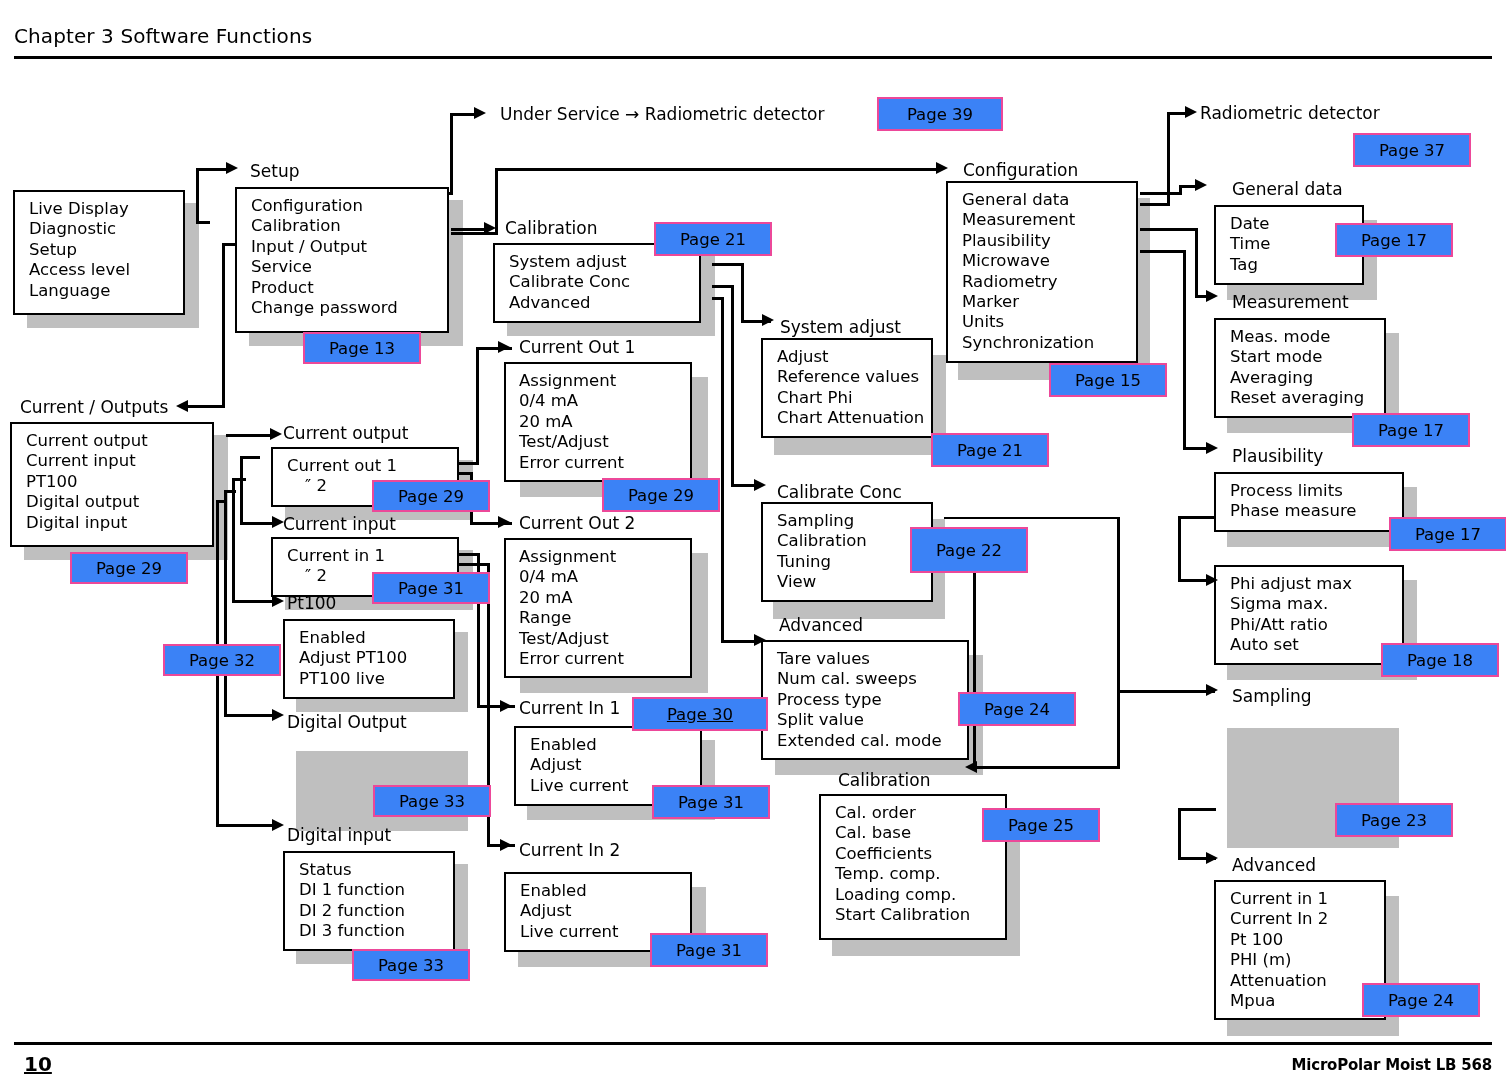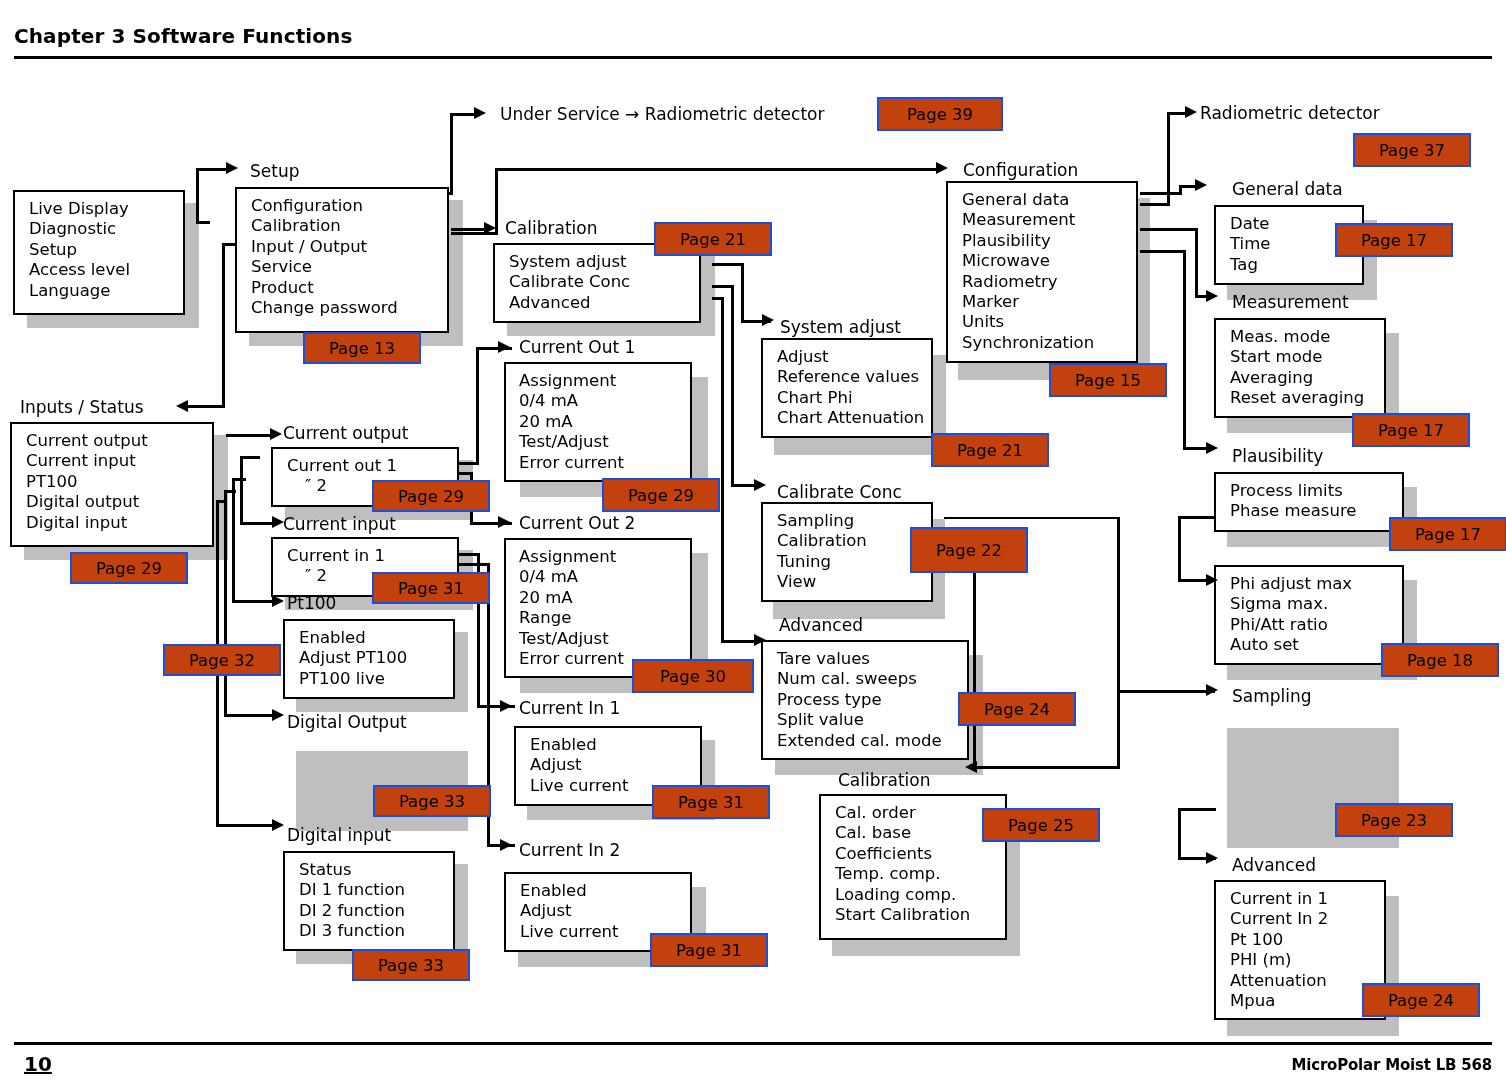--- a/index.html
+++ b/index.html
@@ -2,21 +2,21 @@
 <html><head>
 <meta charset="utf-8">
 <style>
   html,body{margin:0;padding:0;background:#fff;}
   body{width:1506px;height:1082px;position:relative;
        font-family:"DejaVu Sans","Liberation Sans",sans-serif;
        -webkit-font-smoothing:antialiased;}
   #stage{position:absolute;left:0;top:0;width:1506px;height:1082px;overflow:hidden;}
 
   
-  .chap-title{position:absolute;left:14px;top:24px;font-size:20px;font-weight:bold;
+  .chap-title{position:absolute;left:14px;top:24px;font-size:20px;font-weight:normal;
               letter-spacing:.1px;color:#000;white-space:nowrap;}
   .hdr-rule{position:absolute;left:14px;top:56px;width:1478px;height:3px;background:#000;}
   .logo{position:absolute;left:1178px;top:4px;width:310px;height:50px;}
   .logo .word{position:absolute;left:52px;top:2px;font-size:33px;font-weight:bold;
               font-style:italic;letter-spacing:1px;font-family:"DejaVu Sans","Liberation Sans",sans-serif;}
   .logo .sub{position:absolute;left:118px;top:35px;font-size:11px;font-weight:bold;
              letter-spacing:7.2px;}
   .logo .swoosh{position:absolute;left:0px;top:0px;width:78px;height:46px;
      border:6px solid #000;border-radius:50%;border-right-color:transparent;
      transform:rotate(-18deg);}
@@ -28,21 +28,21 @@
   .ftr-page{position:absolute;left:24px;top:1052px;font-size:20px;font-weight:bold;text-decoration:underline;}
   .ftr-doc{position:absolute;right:14px;top:1056px;font-size:15px;font-weight:bold;
            letter-spacing:-.2px;}
 
   
   .menubox{position:absolute;background:#fff;border:2px solid #000;box-sizing:border-box;z-index:5;}
   .menubox .items{padding:7px 0 6px 14px;}
   .menubox .items div{font-size:16.5px;line-height:20.4px;color:#000;white-space:nowrap;}
   .shadow{position:absolute;background:#bfbfbf;z-index:3;}
   .caption{position:absolute;font-size:17px;line-height:18px;color:#000000;white-space:nowrap;z-index:6;}
-  .pagebox{position:absolute;background:#c2410c;border:2px solid #1d4ed8;box-sizing:border-box;
+  .pagebox{position:absolute;background:#3b82f6;border:2px solid #ec4899;box-sizing:border-box;
            z-index:9;display:flex;align-items:center;justify-content:center;text-align:center;}
   .pagebox span{font-size:16.5px;color:#000;white-space:nowrap;}
   .ln{position:absolute;background:#000;z-index:4;}
   .arw{position:absolute;width:0;height:0;z-index:7;
        border-top:6.5px solid transparent;border-bottom:6.5px solid transparent;
        border-left:12px solid #000;}
   .arw-l{position:absolute;width:0;height:0;z-index:7;
        border-top:6.5px solid transparent;border-bottom:6.5px solid transparent;
        border-right:12px solid #000;}
 </style>
@@ -201,21 +201,21 @@
   </div>
   <div class="pagebox" style="left:303px;top:332px;width:118px;height:32px;">
     <span>Page 13</span>
   </div>
 
   <div class="caption" style="left:500px;top:105px;">Under Service → Radiometric detector</div>
   <div class="pagebox" style="left:877px;top:97px;width:126px;height:34px;">
     <span>Page 39</span>
   </div>
 
-  <div class="caption" style="left:20px;top:398px;">Inputs / Status</div>
+  <div class="caption" style="left:20px;top:398px;">Current / Outputs</div>
   <div class="shadow" style="left:24px;top:435px;width:204px;height:125px;"></div>
   <div class="menubox" style="left:10px;top:422px;width:204px;height:125px;">
     <div class="items">
       <div>Current output</div>
       <div>Current input</div>
       <div>PT100</div>
       <div>Digital output</div>
       <div>Digital input</div>
     </div>
   </div>
@@ -313,21 +313,21 @@
   <div class="menubox" style="left:504px;top:538px;width:188px;height:140px;">
     <div class="items" style="padding-left:13px;">
       <div>Assignment</div>
       <div>0/4 mA</div>
       <div>20 mA</div>
       <div>Range</div>
       <div>Test/Adjust</div>
       <div>Error current</div>
     </div>
   </div>
-  <div class="pagebox" style="left:632px;top:659px;width:122px;height:34px;">
+  <div class="pagebox" style="left:632px;top:697px;width:136px;height:34px;text-decoration:underline;">
     <span>Page 30</span>
   </div>
 
   <div class="caption" style="left:519px;top:699px;">Current In 1</div>
   <div class="shadow" style="left:527px;top:740px;width:188px;height:80px;"></div>
   <div class="menubox" style="left:514px;top:726px;width:188px;height:80px;">
     <div class="items">
       <div>Enabled</div>
       <div>Adjust</div>
       <div>Live current</div>

